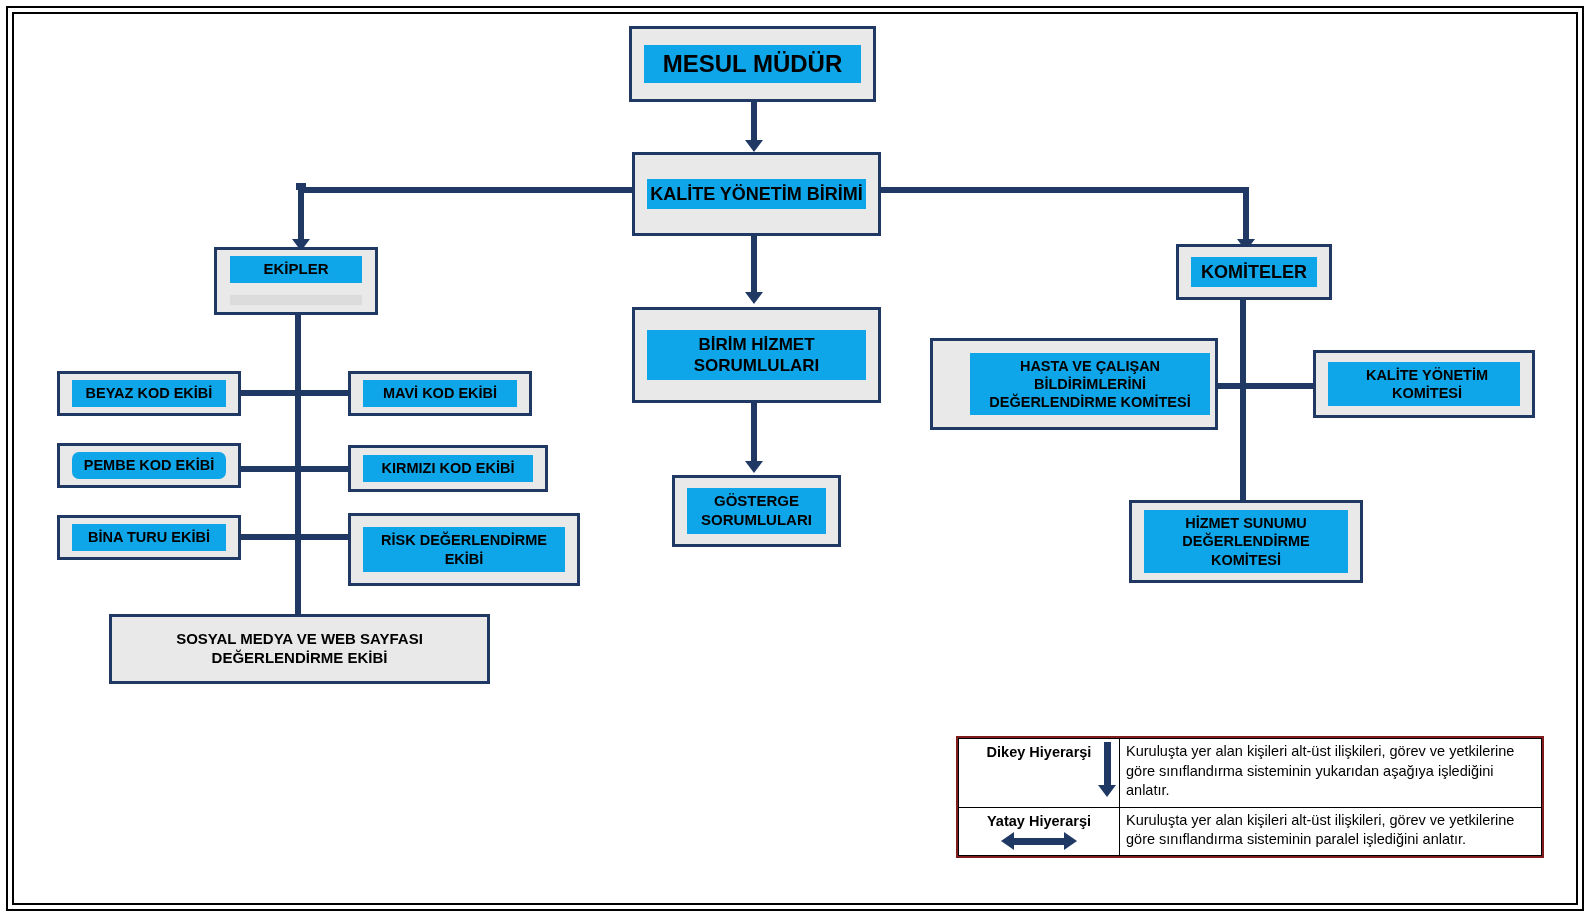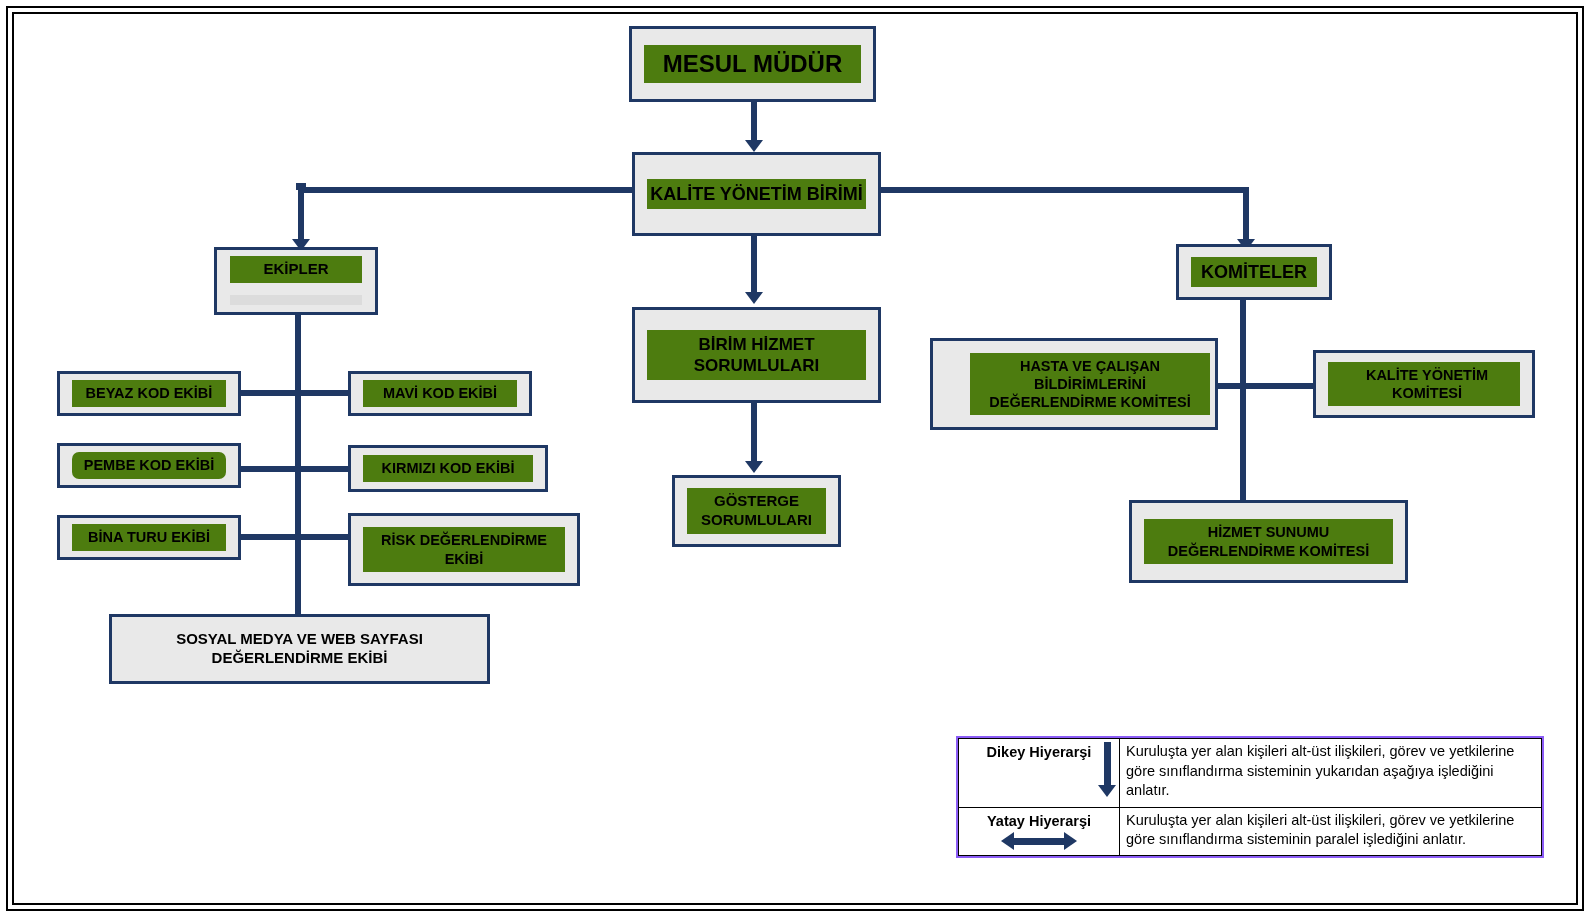--- a/index.html
+++ b/index.html
@@ -35,21 +35,21 @@
     border:3px solid #1F3864;
     background:#E9E9E9;
     display:flex;
     align-items:center;
     justify-content:center;
     padding:5px 5px;
     z-index:5;
   }
   .node .inner{
     width:calc(100% - 14px);
-    background:#4d7c0f;
+    background:#0ea5e9;
     color:#000000;
     font-weight:bold;
     text-align:center;
     line-height:1.25;
     padding:4px 2px;
     box-sizing:border-box;
   }
   .node.plain .inner{background:transparent;}
 
   
@@ -72,21 +72,21 @@
     border-left:9px solid transparent;
     border-right:9px solid transparent;
     border-top:12px solid #1F3864;
     z-index:2;
   }
   .nub{position:absolute;background:#1F3864;z-index:2;}
 
   
   #legend{
     position:absolute;
-    border:2px solid #8b5cf6;
+    border:2px solid #7f1d1d;
     box-sizing:border-box;
     background:#ffffff;
     z-index:6;
   }
   #legend table{border-collapse:collapse;width:100%;height:100%;}
   #legend td{
     border:1px solid #000000;
     vertical-align:top;
     padding:3px 6px;
     font-size:14.5px;
@@ -228,21 +228,21 @@
     </div>
 
     <div class="node" style="left:930px;top:338px;width:288px;height:92px;">
       <div class="inner" style="font-size:14.5px;margin-left:32px;">HASTA VE ÇALIŞAN BİLDİRİMLERİNİ DEĞERLENDİRME KOMİTESİ</div>
     </div>
 
     <div class="node" style="left:1313px;top:350px;width:222px;height:68px;">
       <div class="inner" style="font-size:14.5px;padding-left:8px;">KALİTE YÖNETİM KOMİTESİ</div>
     </div>
 
-    <div class="node" style="left:1129px;top:500px;width:279px;height:83px;">
+    <div class="node" style="left:1129px;top:500px;width:234px;height:83px;">
       <div class="inner" style="font-size:14.5px;">HİZMET SUNUMU DEĞERLENDİRME KOMİTESİ</div>
     </div>
 
     <div id="legend" style="left:956px;top:736px;width:588px;height:122px;">
       <table>
         <tbody>
           <tr>
             <td class="lbl">
               <span>Dikey Hiyerarşi</span>
               <span class="arrow-v-glyph"></span>

